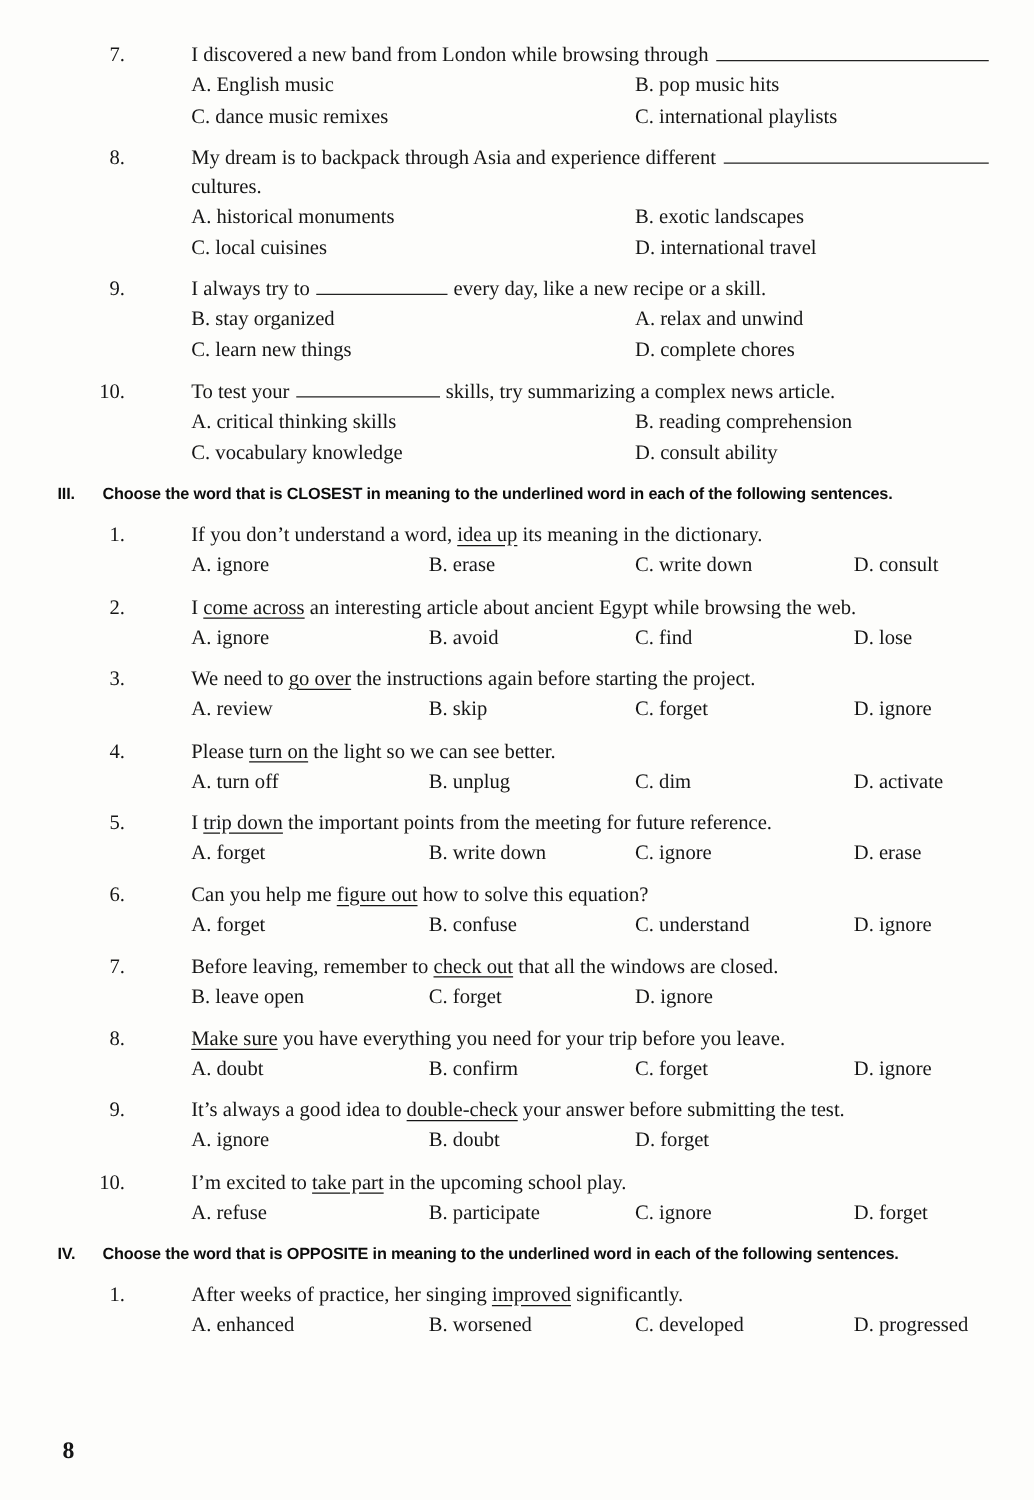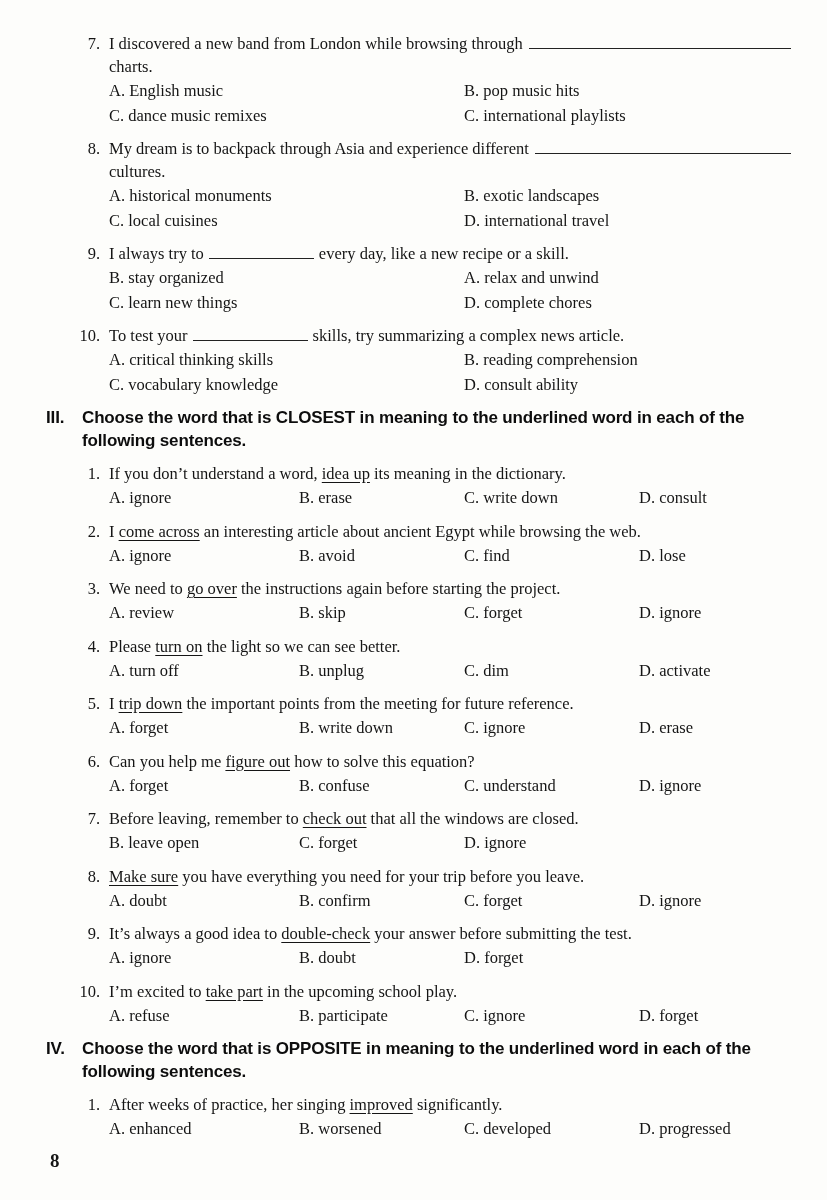--- a/index.html
+++ b/index.html
@@ -10,40 +10,40 @@
     background: #fdfdfb;
     font-family: "Liberation Serif", serif;
     font-size: 16.5px;
     color: #151515;
     padding: 32px 36px 0 46px;
     position: relative;
     overflow: hidden;
   }
   .question { display: flex; margin-left: 22px; margin-bottom: 9px; }
   .qnum { width: 32px; text-align: right; margin-right: 9px; flex-shrink: 0; line-height: 23px; }
-  .qbody { flex: 1; min-width: 0; }
+  .qbody { flex: 1; min-width: 0; margin-left: 44px; }
   .qsentence { line-height: 23px; }
   .fillline { display: flex; align-items: baseline; }
   .fillline .nowrap { white-space: nowrap; }
   .blank {
     display: inline-block;
     border-bottom: 1.3px solid #222;
     height: 3px;
   }
   .blank.fill { flex: 1; margin-left: 6px; height: 14px; border-bottom: 1.3px solid #222; }
   .blank.mid { margin: 0 5px; vertical-align: baseline; }
   .w105 { width: 105px; }
   .w115 { width: 115px; }
   .opts2 { display: grid; grid-template-columns: 355px 1fr; line-height: 24.5px; margin-top: 1px; }
   .opts4 { display: grid; grid-template-columns: 190px 165px 175px 1fr; line-height: 24.5px; margin-top: 1px; }
   .section-heading {
     display: flex;
     font-family: "Liberation Sans", sans-serif;
     font-weight: 700;
-    font-size: 17px;
+    font-size: 13px;
     line-height: 23px;
     letter-spacing: -0.15px;
     color: #0d0d0d;
     margin: 5px 0 10px 0;
   }
   .hnum { width: 36px; flex-shrink: 0; }
   .htext { flex: 1; }
   .ul { text-decoration: underline; text-underline-offset: 2.5px; }
   .page-number {
     position: absolute;
@@ -58,21 +58,20 @@
 
 <div class="page">
 
   <div class="question">
     <span class="qnum">7.</span>
     <div class="qbody">
       <div class="qsentence fillline">
         <span class="nowrap">I discovered a new band from London while browsing through</span>
         <span class="blank fill"></span>
       </div>
-      <div class="qsentence">charts.</div>
       <div class="opts2">
         <span>A. English music</span>
         <span>B. pop music hits</span>
         <span>C. dance music remixes</span>
         <span>C. international playlists</span>
       </div>
     </div>
   </div>
 
   <div class="question">

